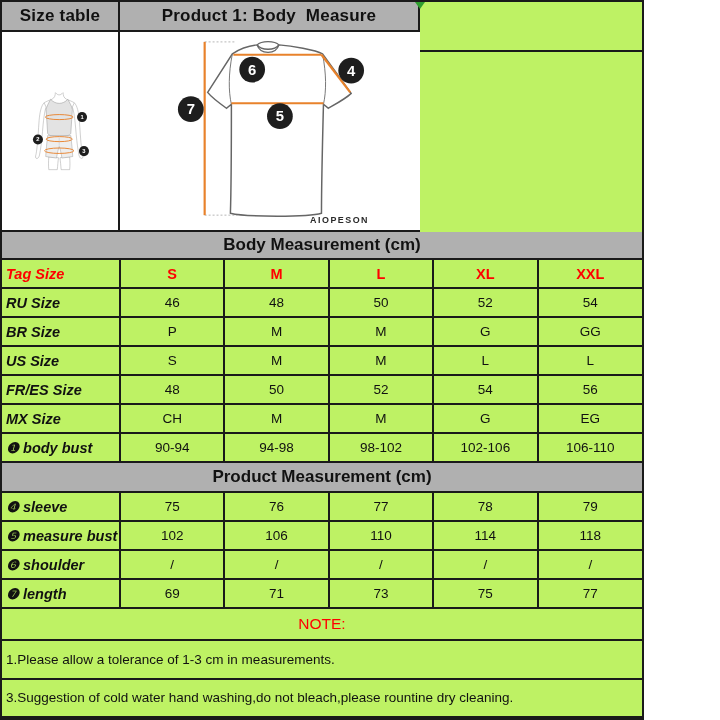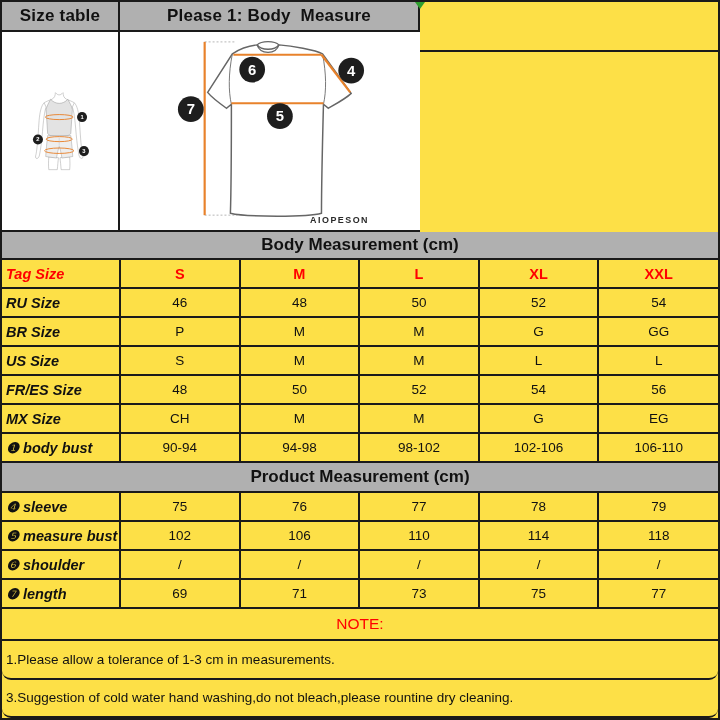--- a/index.html
+++ b/index.html
@@ -1,18 +1,18 @@
 <!DOCTYPE html>
 <html><head>
 <meta charset="utf-8">
 <style>
   html,body{margin:0;padding:0;background:#fff;}
   .sheet{
-    width:720px;height:720px;box-sizing:border-box;
-    border:2px solid #1a1a1a;background:#fde047;color:#111;
+    width:644px;height:720px;box-sizing:border-box;
+    border:2px solid #1a1a1a;background:#bef264;color:#111;
     font-family:"Liberation Sans",sans-serif;
     display:flex;flex-direction:column;position:relative;overflow:hidden;
   }
   
   .top-grid{display:grid;grid-template-columns:118px 300px 1fr;grid-template-rows:30px 1fr;height:230px;flex:none;}
   .tg-cell{border-right:2px solid #1a1a1a;border-bottom:2px solid #1a1a1a;display:flex;align-items:center;justify-content:center;overflow:hidden;}
   .tg-cell.last-col{border-right:none;}
   .hdr{background:#b0b0b0;font-weight:bold;font-size:17px;white-space:pre;letter-spacing:.2px;}
   .howto{font-weight:bold;font-size:17px;text-align:center;line-height:1.7;flex-direction:column;background:#fff;margin-top:48px;}
   .illus{background:#fff;padding:0;}
@@ -22,40 +22,40 @@
   .band2{height:28px;}
   
   table.tbl{width:100%;border-collapse:collapse;table-layout:fixed;flex:none;}
   .tbl td{border:2px solid #1a1a1a;text-align:center;font-size:13.5px;padding:0;overflow:hidden;white-space:nowrap;height:27px;}
   .tbl td:first-child{border-left:none;}
   .tbl td:last-child{border-right:none;}
   .tbl td.lbl{text-align:left;padding-left:4px;font-weight:bold;font-size:14.5px;font-style:italic;}
   .tbl tr.head-row td{color:#ff0000;font-weight:bold;font-size:14.5px;}
   
   .note-title{height:30px;flex:none;display:flex;align-items:center;justify-content:center;color:#ff0000;font-size:15.5px;border-bottom:2px solid #1a1a1a;}
-  .note-row{flex:1;display:flex;align-items:center;padding-left:4px;font-size:13.5px;border-bottom:2px solid #1a1a1a;white-space:nowrap;overflow:hidden;border-radius:9px;}
+  .note-row{flex:1;display:flex;align-items:center;padding-left:4px;font-size:13.5px;border-bottom:2px solid #1a1a1a;white-space:nowrap;overflow:hidden;}
   .note-row:last-child{border-bottom:none;}
   
   .green-mark{position:absolute;top:0;left:413px;width:0;height:0;
     border-left:5px solid transparent;border-right:5px solid transparent;border-top:7px solid #2f9e2f;}
   
   .marker-circle{fill:#1e1e1e;}
   .marker-num{fill:#fff;font-weight:bold;font-size:15px;text-anchor:middle;font-family:"Liberation Sans",sans-serif;}
   .orange{stroke:#e8822b;fill:none;}
   .outline{stroke:#999;fill:#fff;stroke-width:1.2;}
   .brand-text{font-size:9px;font-weight:bold;letter-spacing:1.5px;fill:#2a2a2a;text-anchor:end;font-family:"Liberation Sans",sans-serif;}
 </style>
 </head>
 <body>
 
 <div class="sheet">
 
   <div class="top-grid">
     <div class="tg-cell hdr"><span>Size table</span></div>
-    <div class="tg-cell hdr"><span>Please 1: Body  Measure</span></div>
+    <div class="tg-cell hdr"><span>Product 1: Body  Measure</span></div>
 
     <div class="tg-cell howto">
       <div>How to</div>
       <div>measure</div>
     </div>
 
     <div class="tg-cell illus">
       <svg viewBox="0 0 300 200" preserveAspectRatio="xMidYMid meet">
 
         <path class="outline" fill="none" d="M138,0 C138,9 136,14 129,18 C121,21 114,24 109,27"></path>

